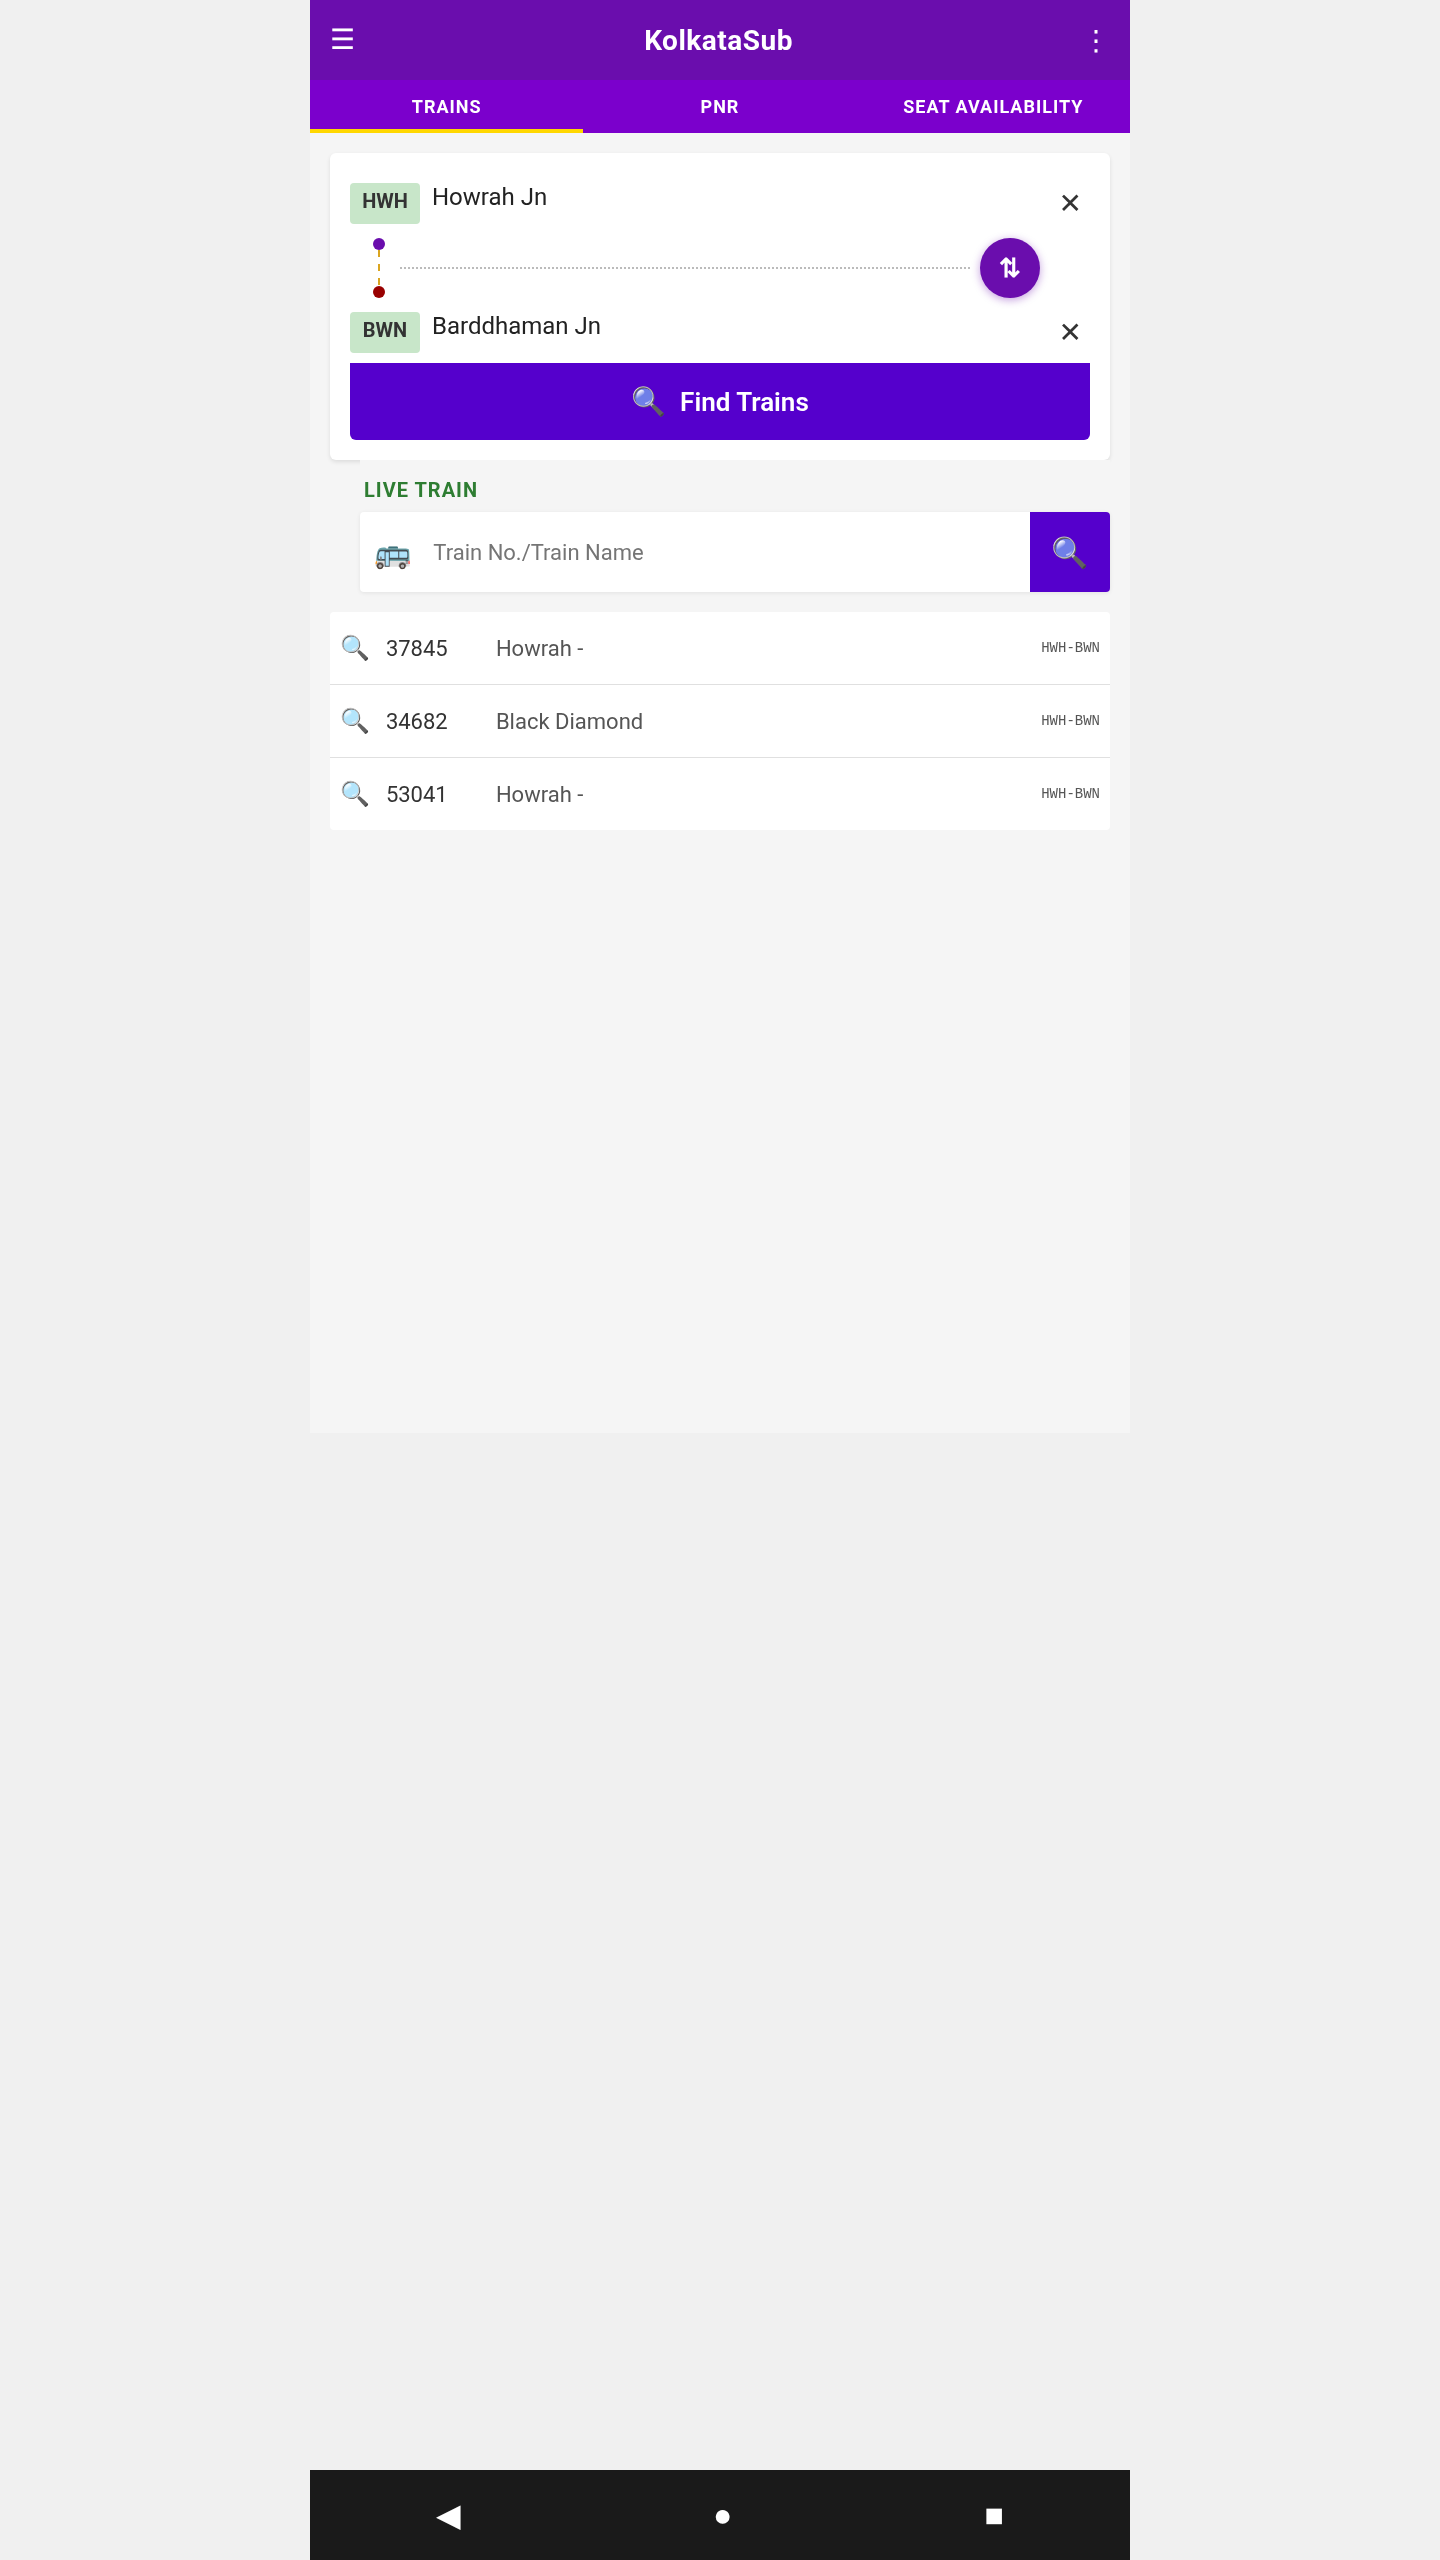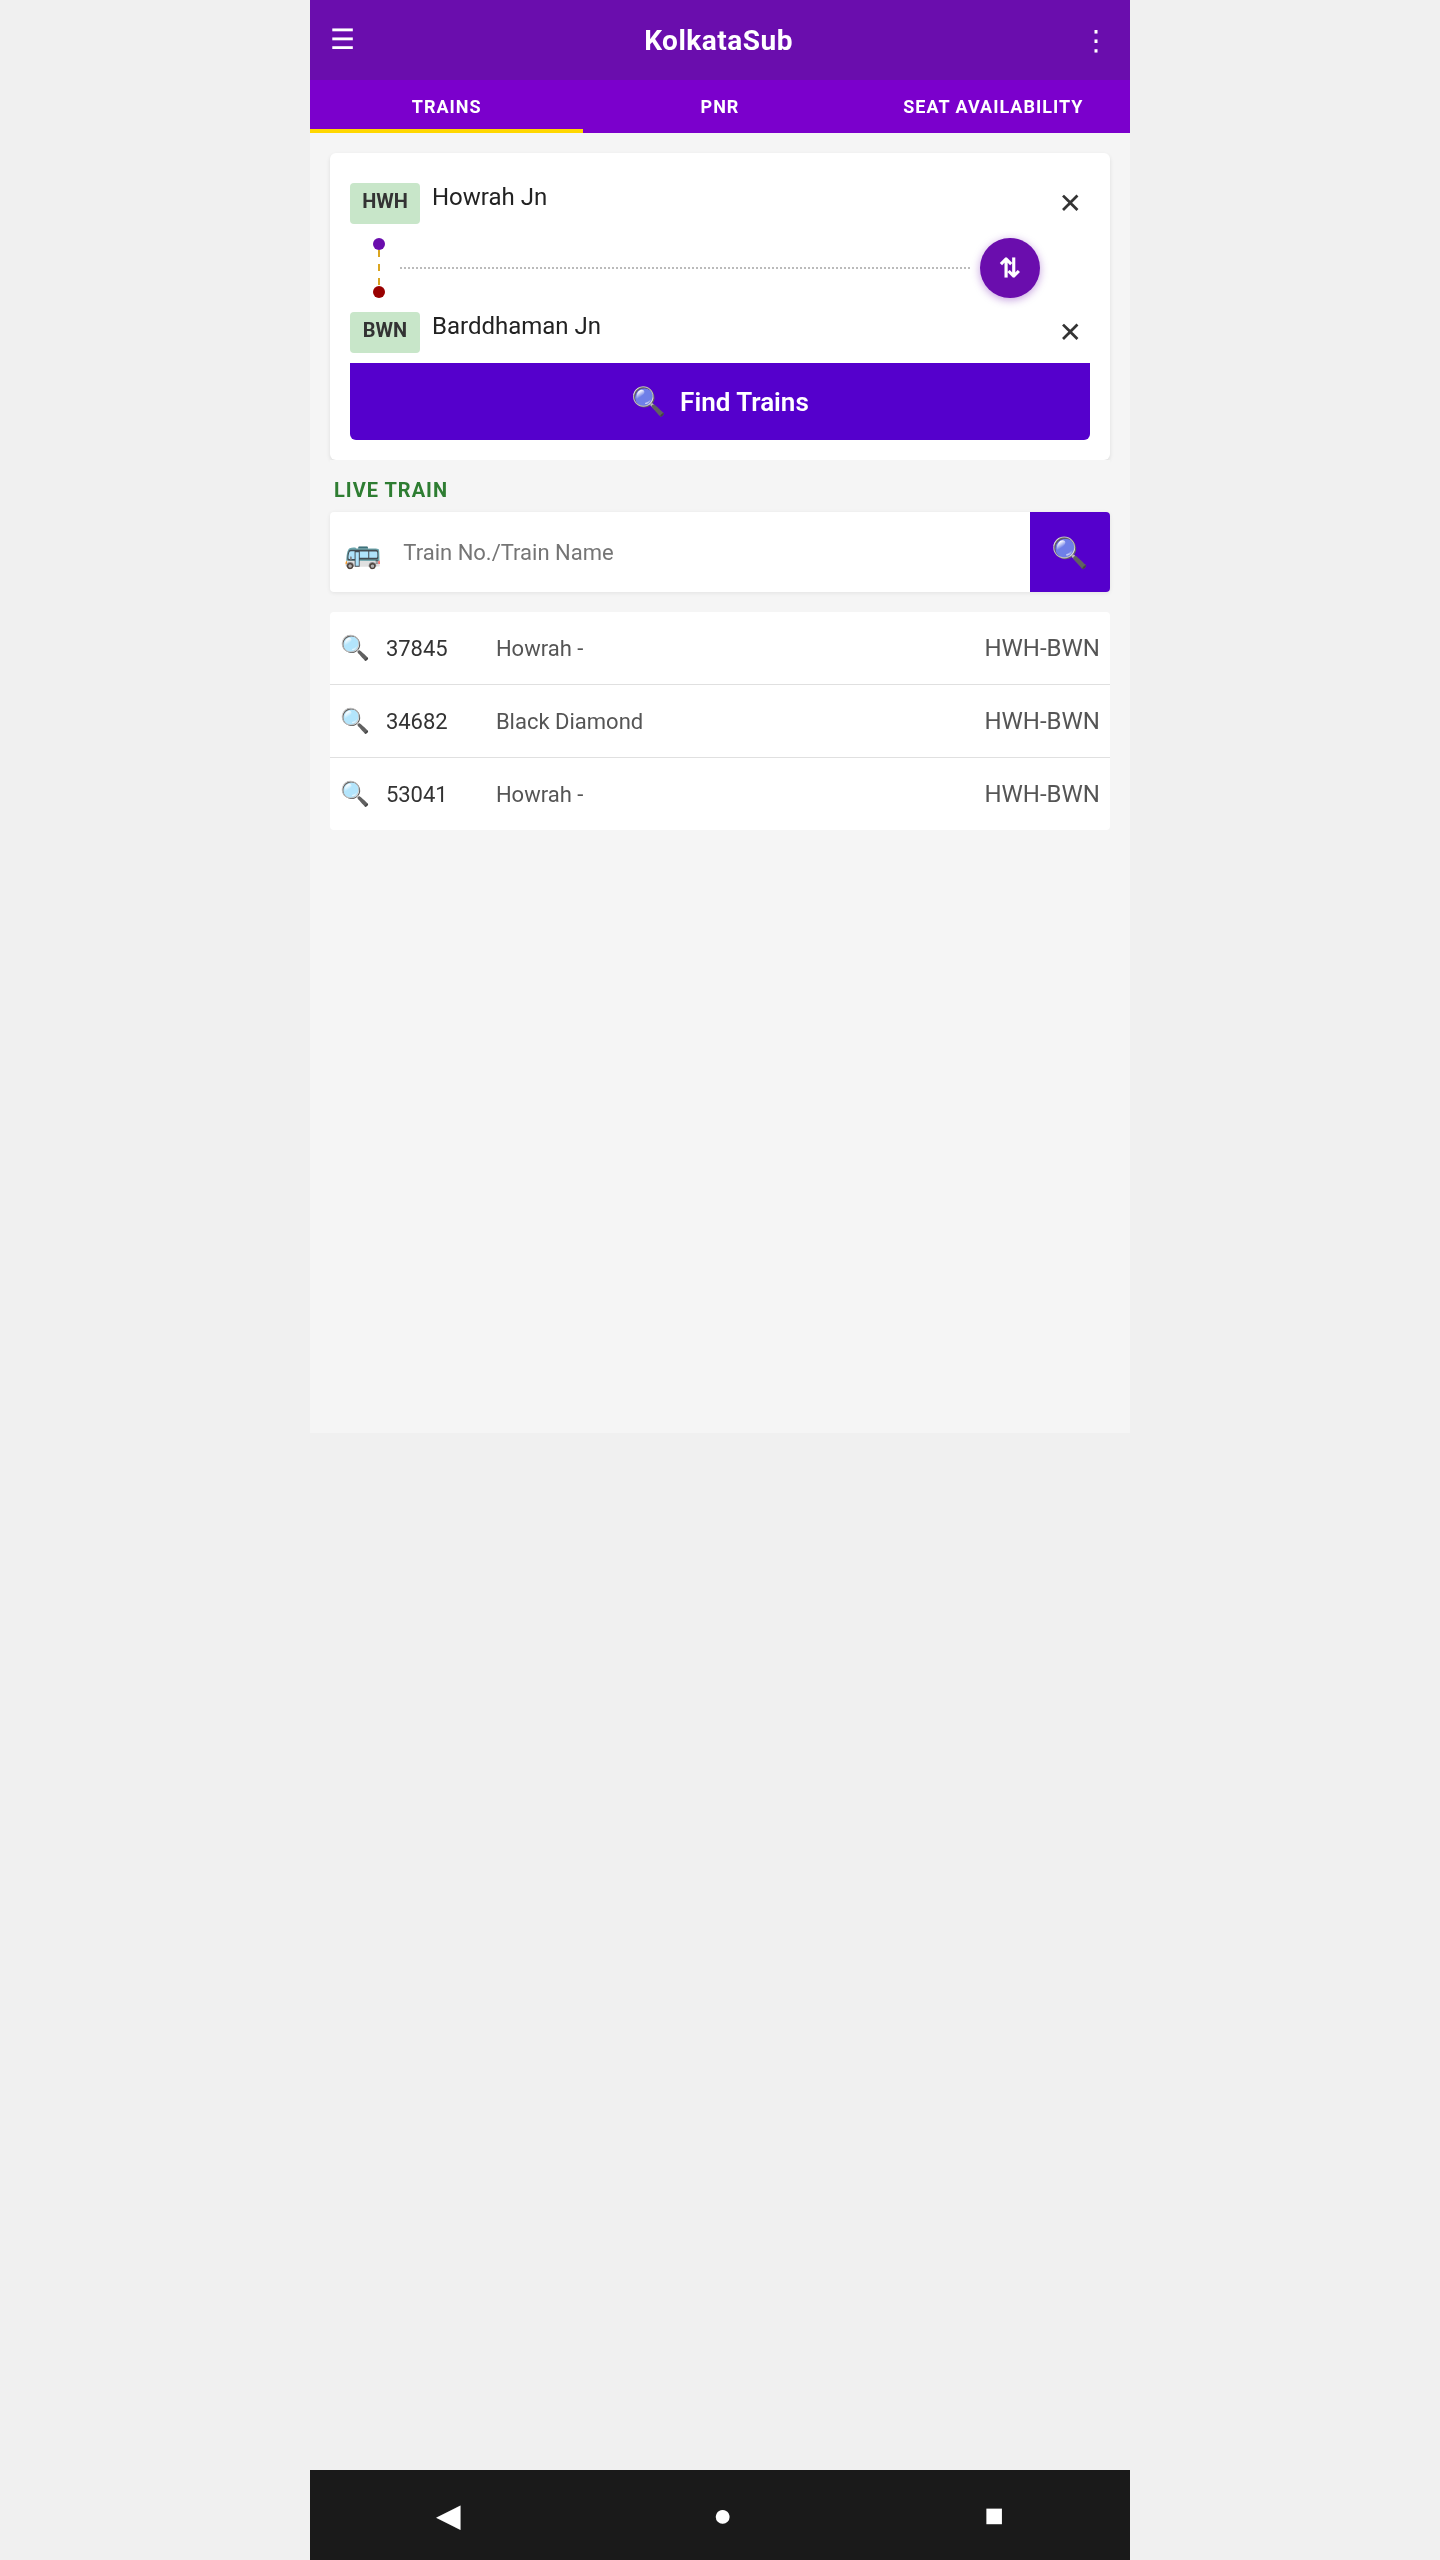--- a/index.html
+++ b/index.html
@@ -166,20 +166,21 @@
     }
 
     .find-trains-icon {
       font-size: 28px;
     }
 
     
     .live-train-section {
       background: #f5f5f5;
       padding: 18px 0 0;
+      margin-left: 30px;
     }
 
     .live-train-label {
       color: #2e7d32;
       font-size: 20px;
       font-weight: 700;
       letter-spacing: 1px;
       margin-bottom: 10px;
       padding: 0 4px;
     }
@@ -255,22 +256,23 @@
       min-width: 110px;
     }
 
     .train-name {
       font-size: 22px;
       color: #555;
       flex: 1;
     }
 
     .train-route {
-      font-size: 24px;
+      font-size: 14px;
       color: #555;
+      font-family: Liberation Mono, monospace;
     }
 
     
     .bottom-nav {
       background: #1a1a1a;
       display: flex;
       align-items: center;
       justify-content: space-around;
       height: 90px;
       position: fixed;

